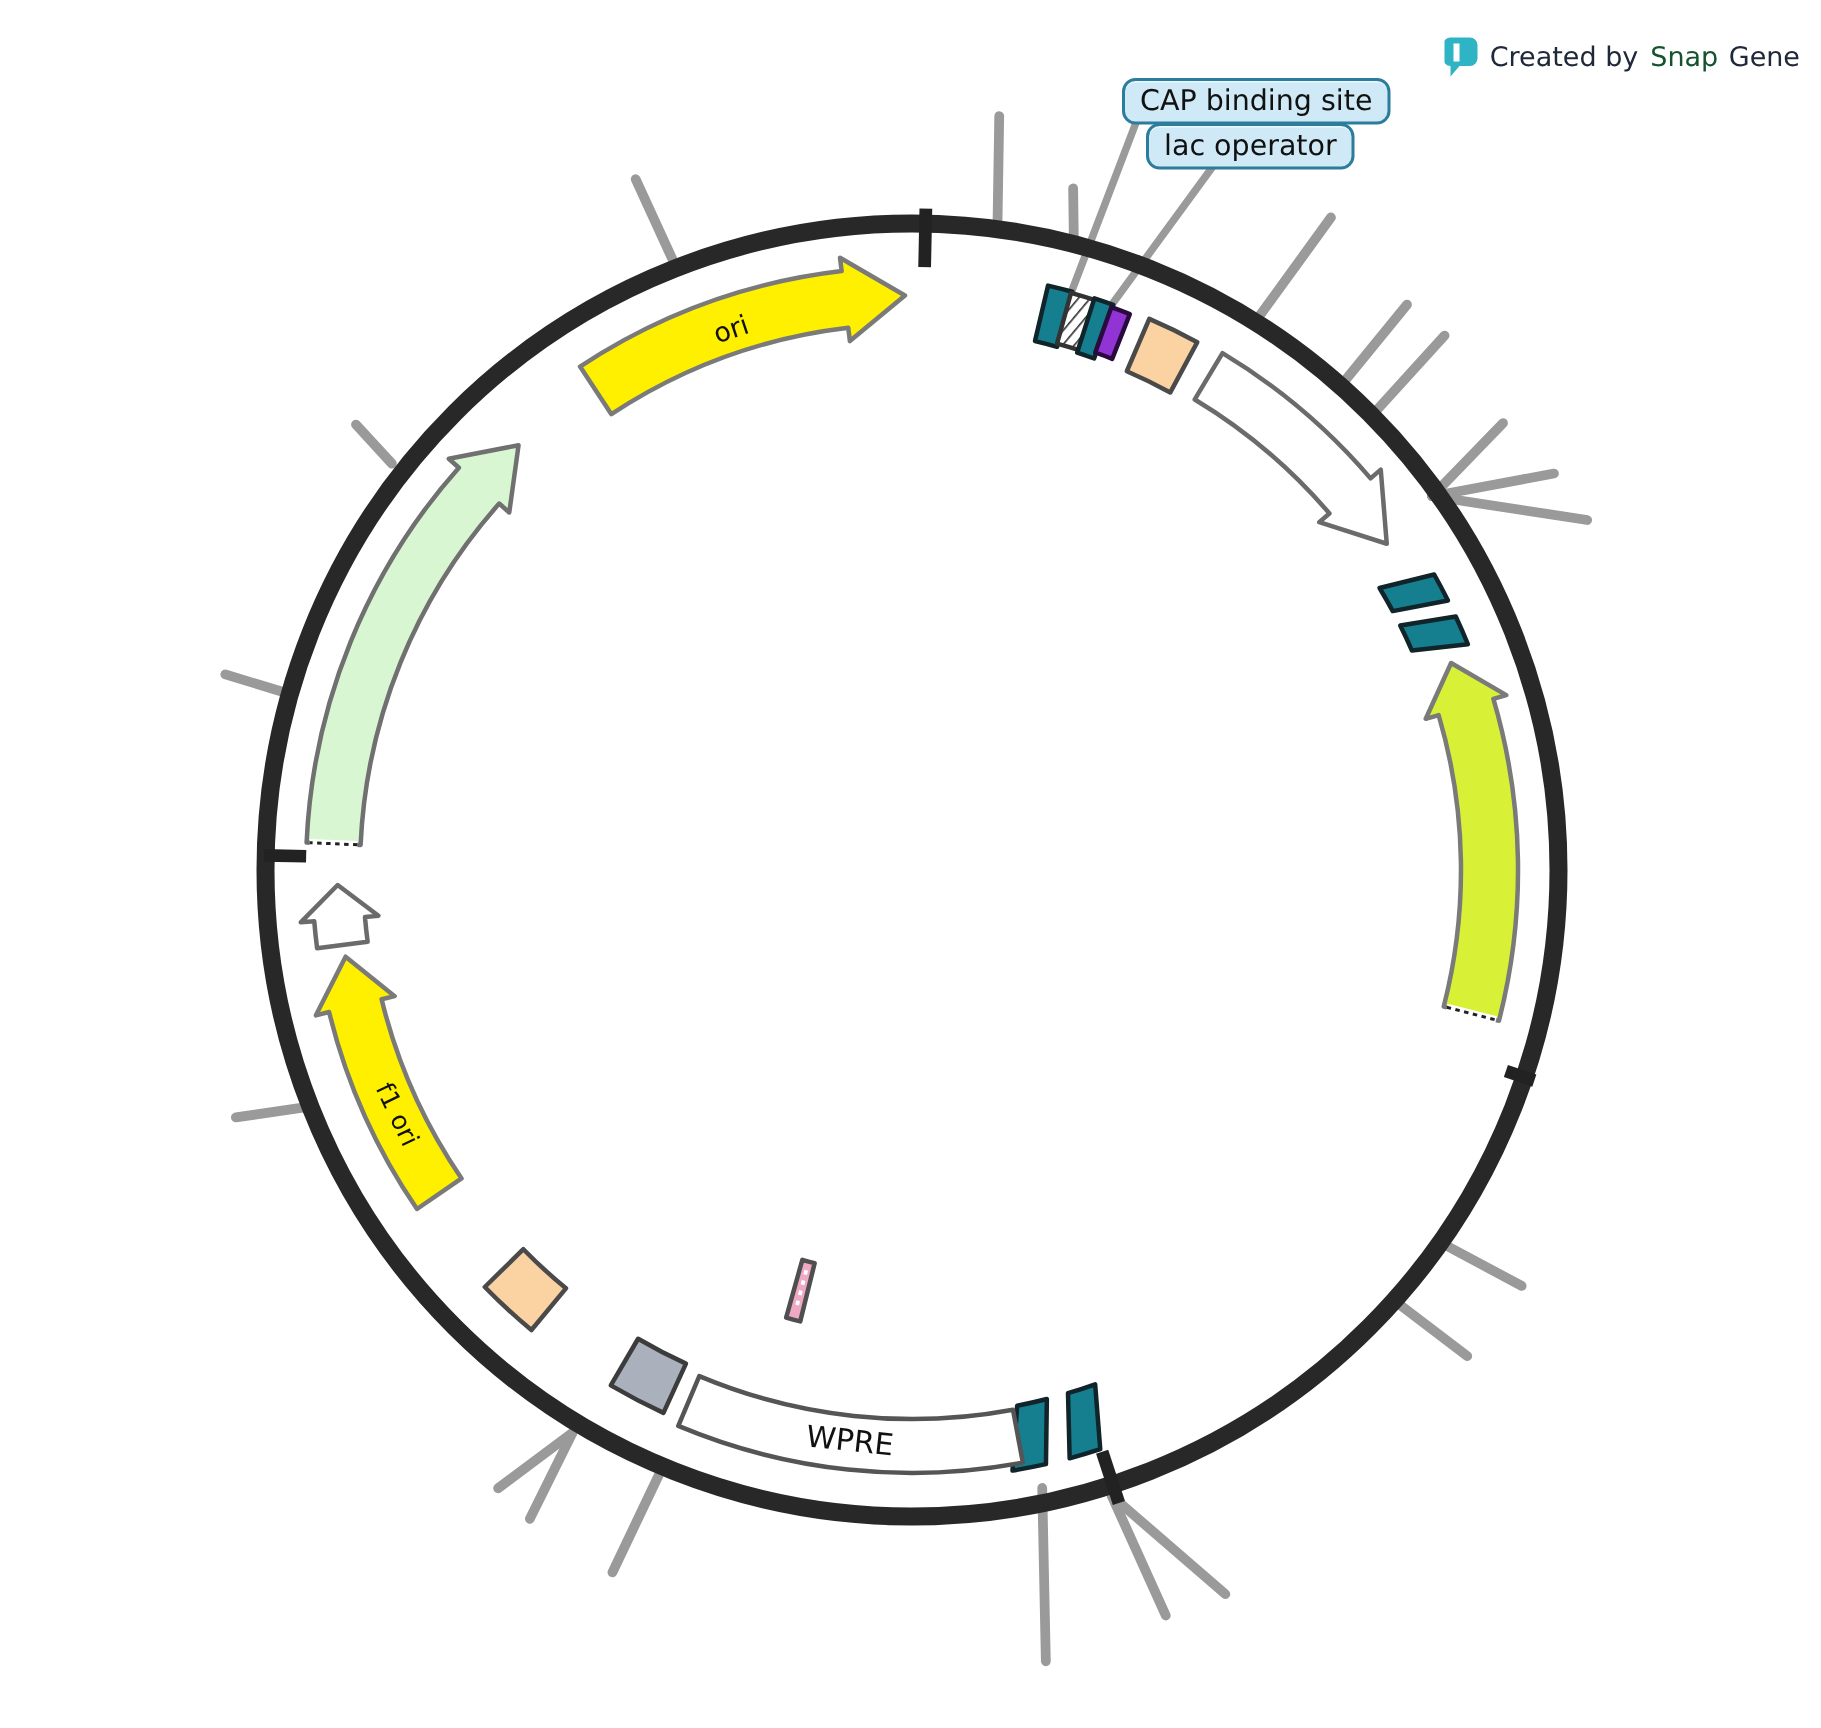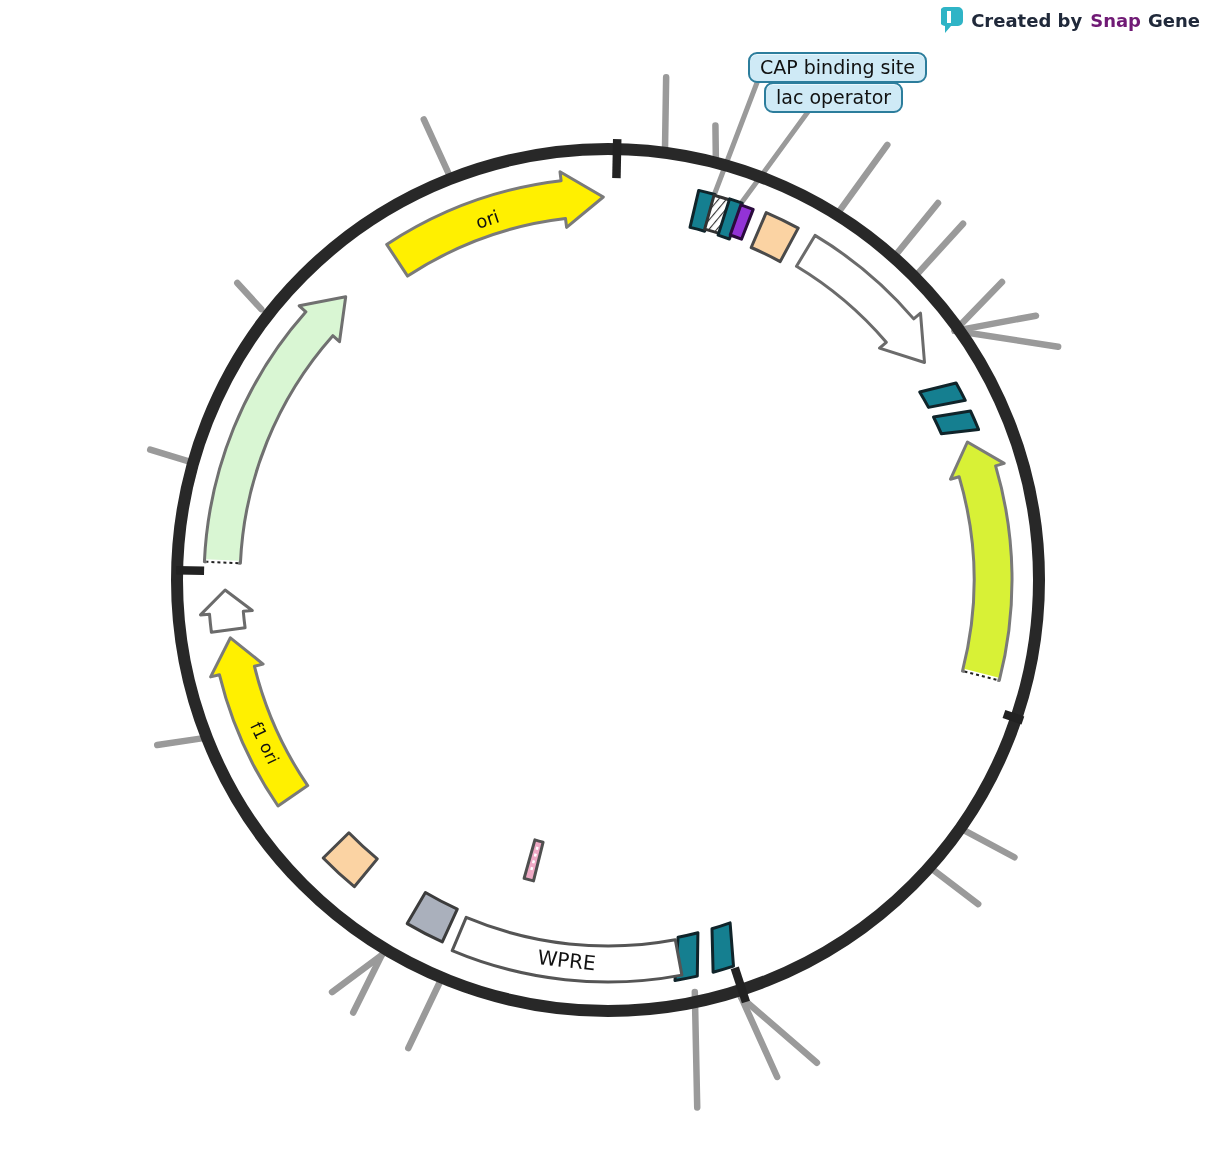--- a/index.html
+++ b/index.html
@@ -2,23 +2,23 @@
 <html><head>
 <meta charset="utf-8">
 <style>
   html,body{margin:0;padding:0;background:#fff;}
   .stage{position:relative;width:1214px;height:1152px;background:#fff;overflow:hidden;
          font-family:"DejaVu Sans", sans-serif;}
   #map-svg{position:absolute;left:0;top:0;}
   .callout{position:absolute;background:#cfeaf6;border:2.5px solid #2c7d9c;border-radius:9px;
            padding:1px 10px 2px 10px;font-size:19px;color:#111;white-space:nowrap;
            box-shadow:inset 0 1px 0 #eaf7fd;line-height:24px;}
-  .logo{position:absolute;top:6px;right:14px;display:flex;align-items:center;gap:7px;
-        font-size:18px;font-weight:bold;color:#20293a;}
-  .logo .brand-red{color:#701a75;}
+  .logo{position:absolute;top:24px;right:14px;display:flex;align-items:center;gap:7px;
+        font-size:18px;font-weight:normal;color:#20293a;}
+  .logo .brand-red{color:#14532d;}
   .logo .prefix{padding-right:1px;}
   .logo-icon{display:inline-block;width:23px;height:28px;}
 </style>
 </head>
 <body>
 
 <div class="stage">
   <svg id="map-svg" width="1214" height="1152" viewBox="0 0 1214 1152" xmlns="http://www.w3.org/2000/svg">
     <defs>
       <pattern id="hatchP" width="6" height="6" patternUnits="userSpaceOnUse" patternTransform="rotate(40)">

